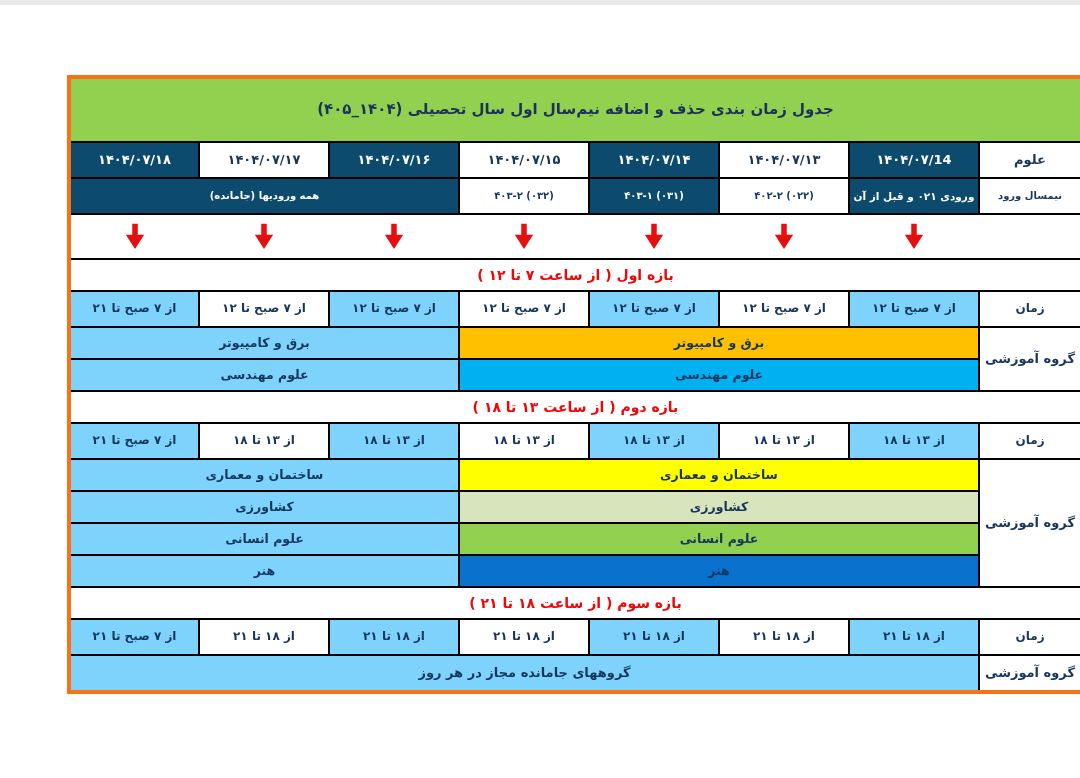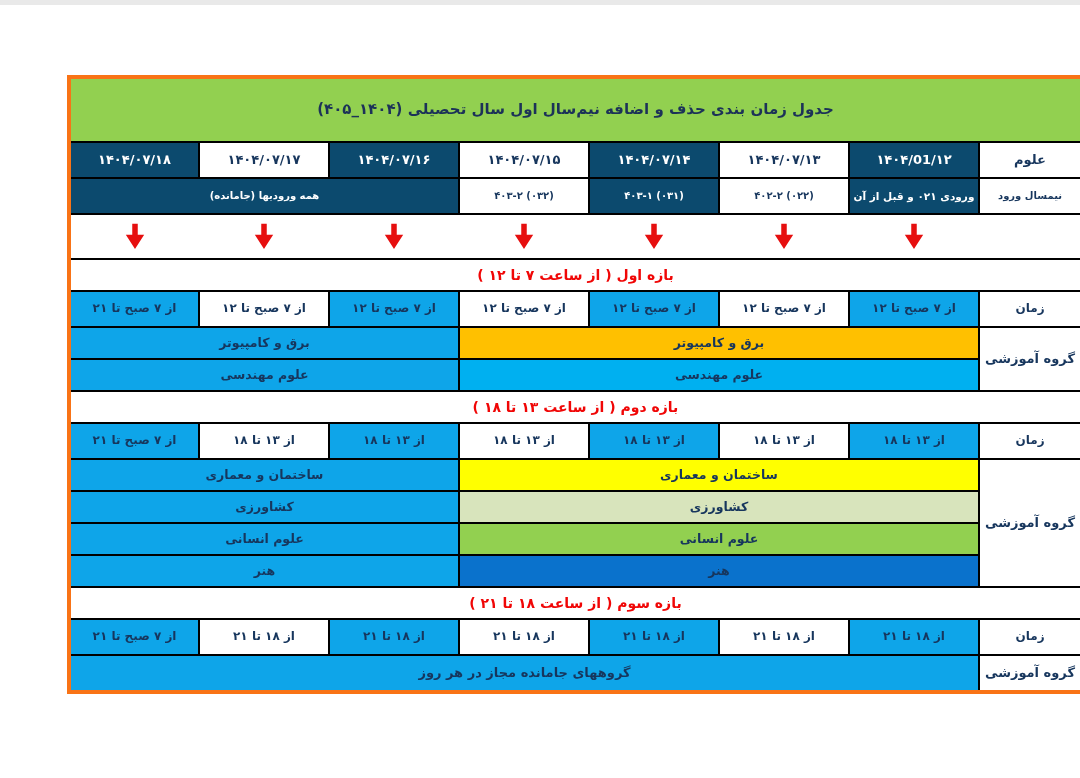--- a/index.html
+++ b/index.html
@@ -24,21 +24,21 @@
   tr.r-sem td{height:34px;font-size:10px;}
   tr.r-arrows td{height:43px;border-left:none;border-right:none;background:#ffffff;}
   tr.r-sech td{height:30px;color:#f00606;font-size:14px;background:#ffffff;}
   tr.r-time td{height:34px;font-size:12px;}
   tr.r-group td{height:30px;}
   tr.r-foot td{height:34px;font-size:13px;}
   td.lbl{background:#ffffff;font-size:13px;}
   td.blue{background:#0c4a6e;color:#ffffff;}
   td.blue.small{font-size:10.5px;}
   td.white{background:#ffffff;margin-left:20px;}
-  td.lav{background:#0ea5e9;text-align:center;}
+  td.lav{background:#7dd3fc;text-align:center;}
   td.bg-orange{background:#ffc000;}
   td.bg-cyan{background:#00b0f0;}
   td.bg-yellow{background:#ffff00;}
   td.bg-olive{background:#d8e4bc;}
   td.bg-green{background:#92d050;}
   td.bg-blue2{background:#0a72cc;}
   .arrow-svg{display:block;margin:0 auto;}
 </style>
 </head>
 <body>
@@ -58,21 +58,21 @@
         <col>
   </colgroup>
 
   <tbody>
         <tr class="r-title">
     <td colspan="8">جدول زمان بندی حذف و اضافه نیم‌سال اول سال تحصیلی (۱۴۰۴_۴۰۵)</td>
   </tr>
 
   <tr class="r-date">
     <td class="lbl">علوم</td>
-    <td class="blue">۱۴۰۴/01/۱۲</td>
+    <td class="blue">۱۴۰۴/۰۷/14</td>
     <td class="white">۱۴۰۴/۰۷/۱۳</td>
     <td class="blue">۱۴۰۴/۰۷/۱۴</td>
     <td class="white">۱۴۰۴/۰۷/۱۵</td>
     <td class="blue">۱۴۰۴/۰۷/۱۶</td>
     <td class="white">۱۴۰۴/۰۷/۱۷</td>
     <td class="blue">۱۴۰۴/۰۷/۱۸</td>
   </tr>
 
   <tr class="r-sem">
     <td class="lbl">نیمسال ورود</td>

